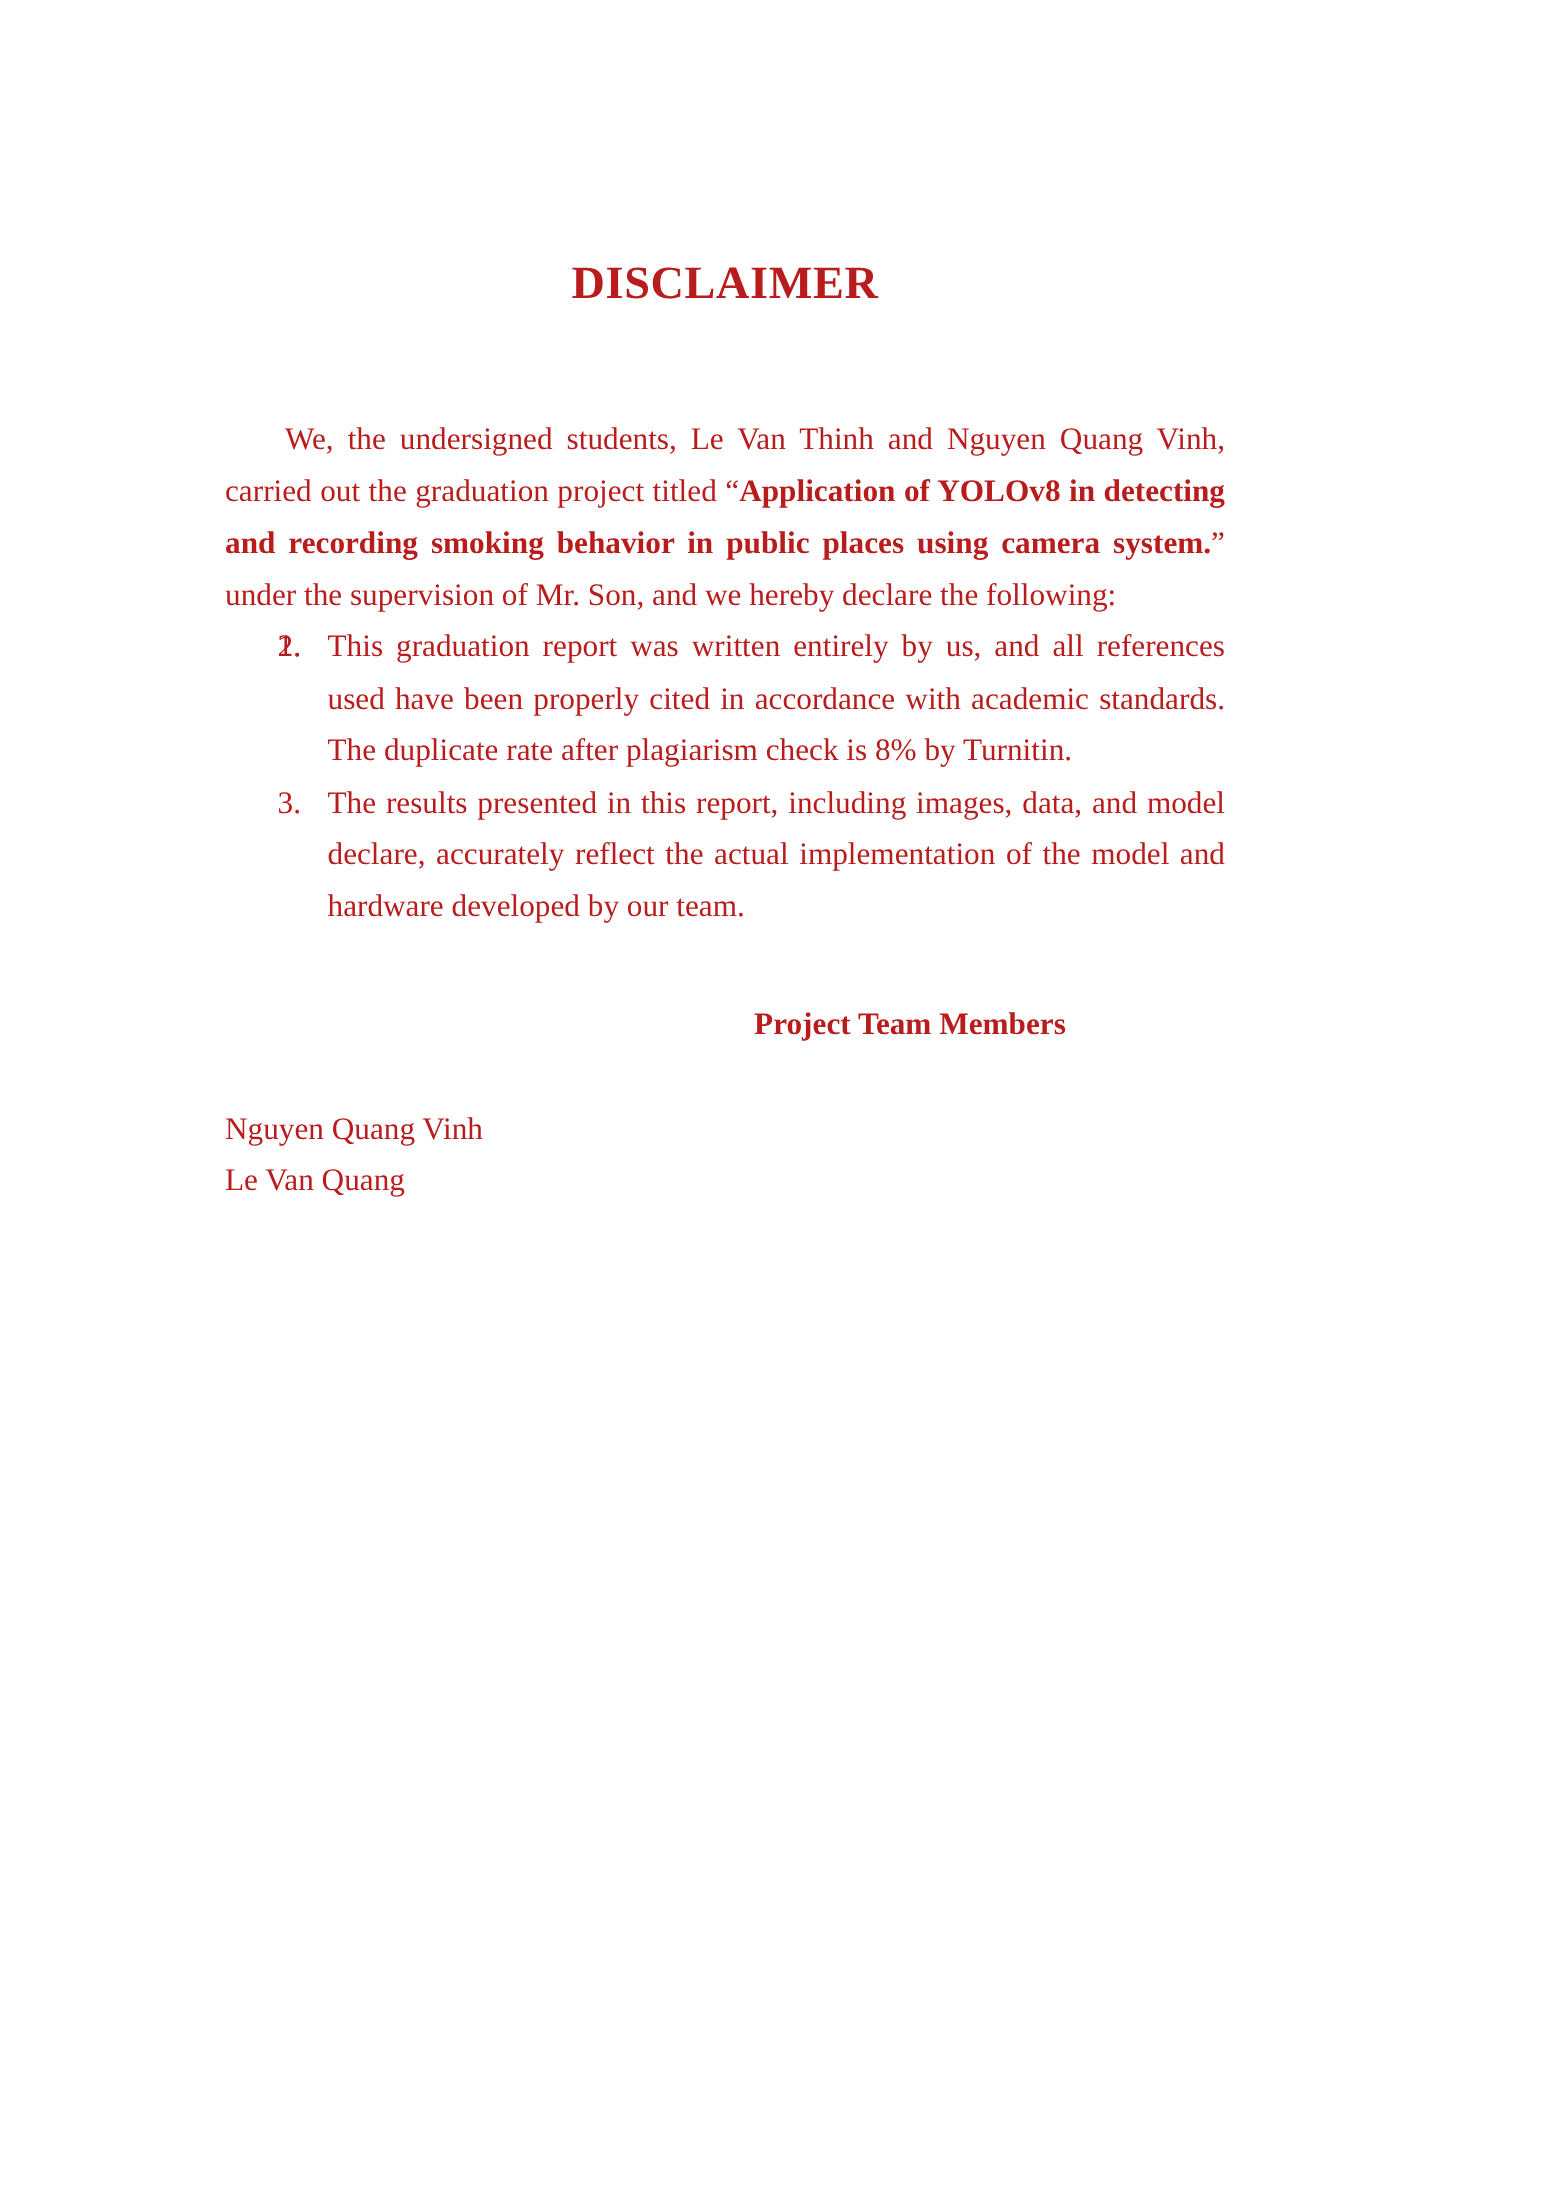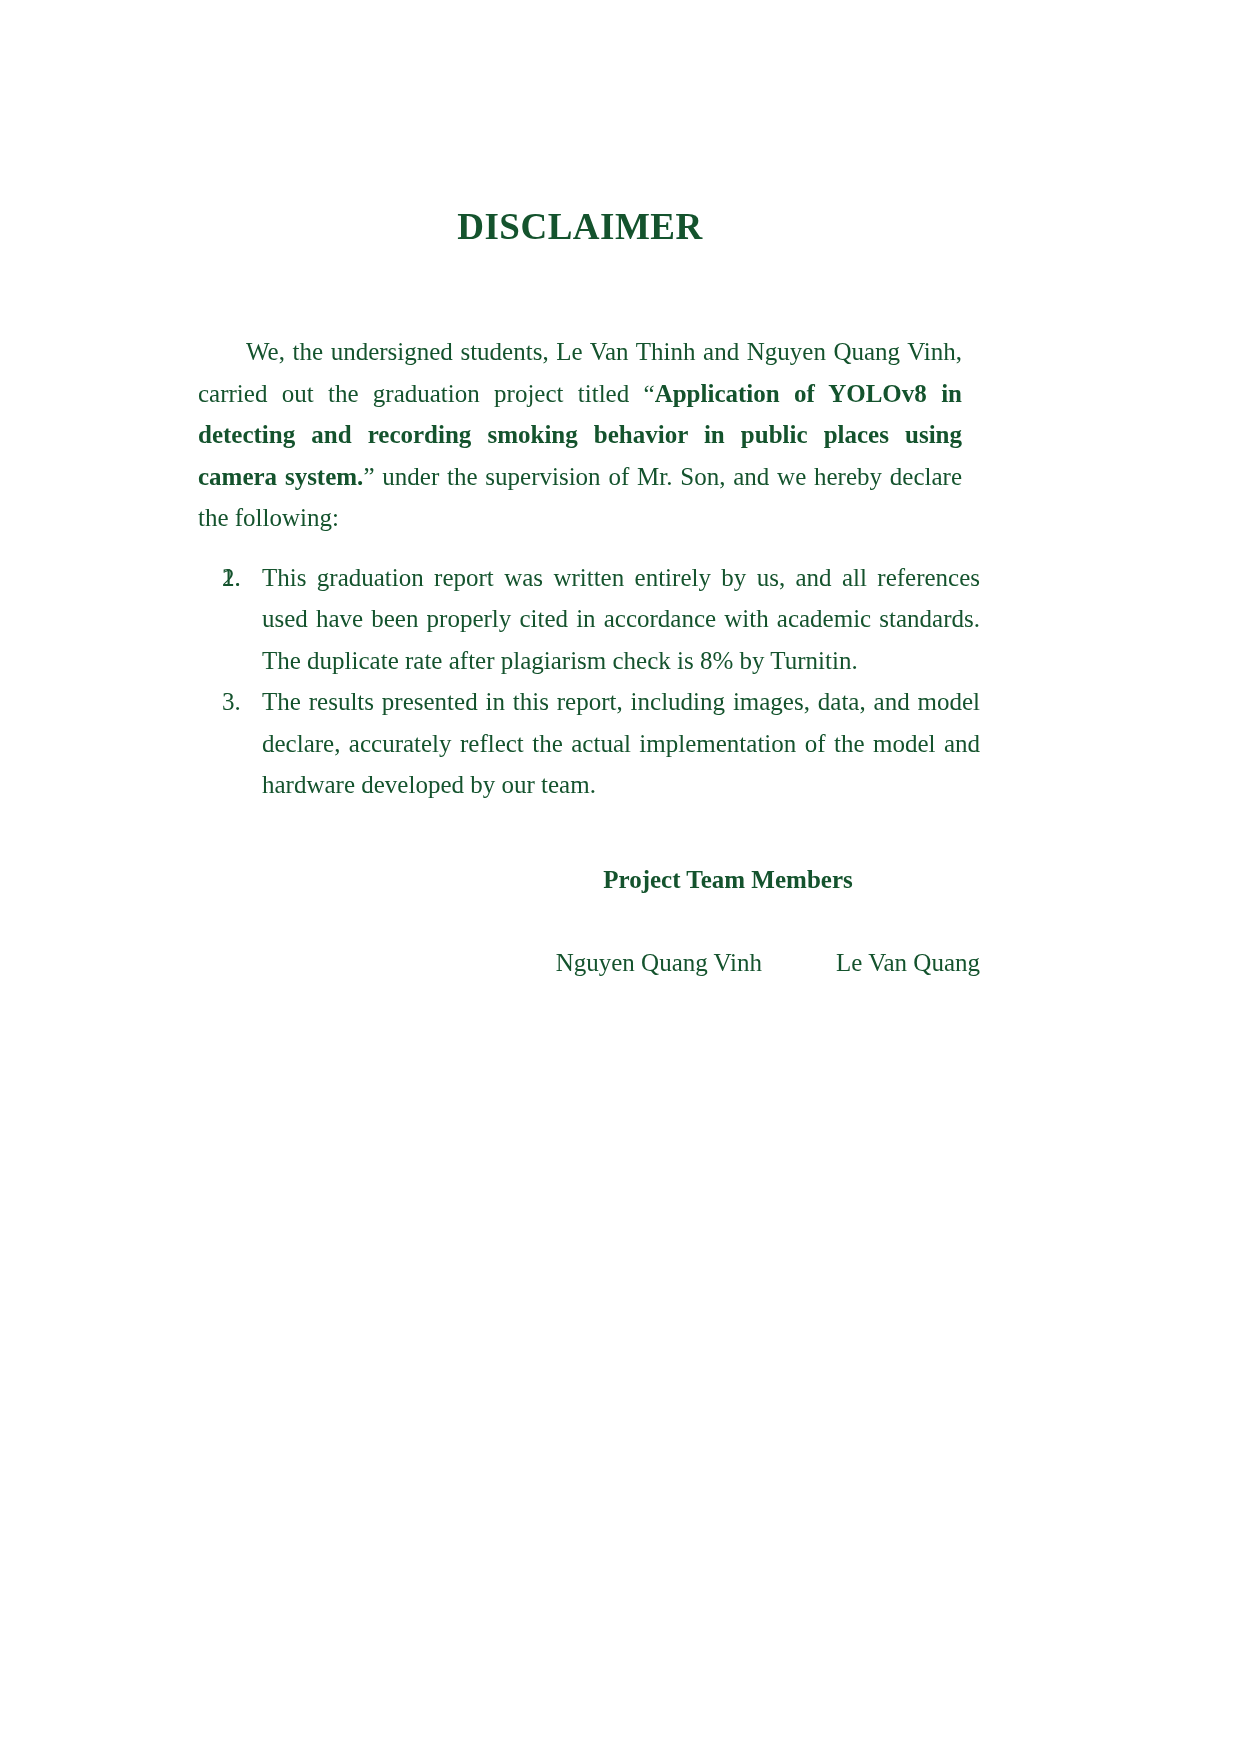--- a/index.html
+++ b/index.html
@@ -8,21 +8,21 @@
     background: #ffffff;
   }
   .page {
     position: relative;
     width: 1240px;
     height: 1512px;
     background: #ffffff;
     margin: 0 auto;
     overflow: hidden;
     font-family: "Liberation Serif", "DejaVu Serif", serif;
-    color: #14532d;
+    color: #b91c1c;
   }
   .content {
     position: absolute;
     left: 180px;
     top: 0;
     width: 800px;
   }
   .doc-title {
     text-align: center;
     font-size: 37px;
@@ -30,21 +30,21 @@
     letter-spacing: 0.5px;
     margin: 0;
     padding-top: 205px;
     font-family: "Liberation Serif", "DejaVu Serif", serif;
   }
   .para {
     font-size: 25px;
     line-height: 41.5px;
     text-align: justify;
     text-justify: inter-word;
-    margin: 18px;
+    margin: 0;
     font-family: "Liberation Serif", "DejaVu Serif", serif;
   }
   .para-intro {
     margin-top: 83px;
     text-indent: 48px;
   }
   .para-intro .bold-title {
     font-weight: bold;
   }
   ol.declarations {
@@ -85,20 +85,21 @@
     text-align: center;
     padding-left: 296px;
     line-height: 41.5px;
   }
   .signatures {
     display: flex;
     justify-content: flex-end;
     padding-top: 42px;
     font-size: 25px;
     line-height: 41.5px;
+    flex-direction: column;
   }
   .signatures .sig {
     white-space: nowrap;
   }
   .signatures .sig-left {
     margin-right: 74px;
   }
   .page-number {
     position: absolute;
     left: 0;

